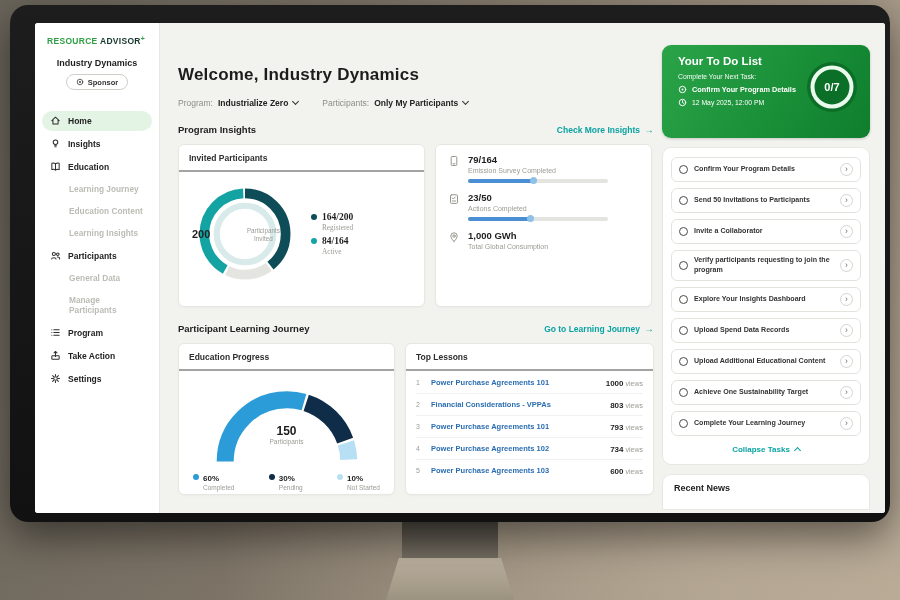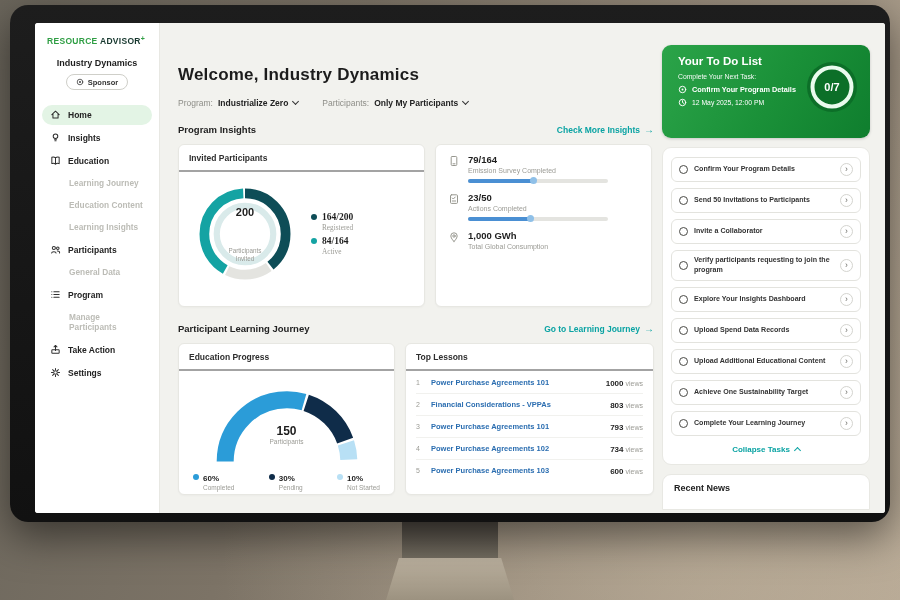--- a/index.html
+++ b/index.html
@@ -20,21 +20,21 @@
     background:#fff; border-radius:3px; overflow:hidden; font-size:9px; color:#222; }
 
   
   .sidebar { position:absolute; left:0; top:0; width:125px; height:100%; background:#fff; border-right:1px solid #e8e8e3; }
   .logo { padding:13px 12px 0; font-size:8.5px; font-weight:700; letter-spacing:.3px; white-space:nowrap; }
   .logo-green { color:#2f9e44; } .logo-dark { color:#16372e; }
   .logo-plus { color:#2f9e44; font-size:7px; position:relative; top:-3px; }
   .org { margin-top:12px; text-align:center; font-size:9px; font-weight:700; color:#1d1d1d; }
   .sponsor-badge { display:flex; align-items:center; gap:4px; width:max-content; margin:6px auto 0;
     border:1px solid #cfcfc9; border-radius:10px; padding:2.5px 9px; font-size:7.5px; font-weight:600; color:#333; }
-  .nav { margin-top:13px; display:flex; flex-direction:column; }
+  .nav { margin-top:19px; display:flex; flex-direction:column; }
   .nav-item { display:flex; align-items:center; gap:7px; margin:1.5px 7px; padding:4.5px 8px;
     border-radius:13px; font-size:8.5px; font-weight:700; color:#232323; cursor:pointer; }
   .nav-item.active { background:#e3f4e5; }
   .nav-item.sub { padding-left:27px; color:#bcbcb6; font-weight:600; font-size:8.3px; }
   .nicon { width:11px; height:11px; flex:none; stroke:#2f2f2f; fill:none; stroke-width:1.1;
     stroke-linecap:round; stroke-linejoin:round; }
 
   
   .content { position:absolute; left:125px; top:0; right:0; bottom:0; background:#f2f2ee; }
   .main-col { position:absolute; left:18px; top:16px; width:476px; }
@@ -53,21 +53,21 @@
   .cards-row { display:flex; gap:10px; margin-top:9px; }
   .card { background:#fff; border:1px solid #e7e7e2; border-radius:6px; box-shadow:0 1px 2px rgba(0,0,0,.03); }
   .card-title { font-size:8.5px; font-weight:700; color:#2e2e2e; padding:8px 10px 7px; border-bottom:2px solid #a3a3a3; }
 
   .card.invited { width:247px; height:163px; }
   .invited-body { display:flex; align-items:center; padding:9px 6px 8px 13px; gap:13px; }
   .donut-wrap { position:relative; width:106px; height:106px; flex:none; }
   .donut-wrap svg { width:106px; height:106px; }
   .donut-seg { fill:none; stroke-width:11; }
   .donut-inner { fill:none; stroke:#d9eaea; stroke-width:7; }
-  .donut-center { position:absolute; inset:0; display:flex; flex-direction:column; align-items:center; justify-content:center; text-align:center;gap:28px; }
+  .donut-center { position:absolute; inset:0; display:flex; flex-direction:row; align-items:center; justify-content:flex-start; text-align:center;gap:28px; }
   .dc-value { font-size:11px; font-weight:700; color:#1e1e1e; }
   .dc-label { font-size:6.3px; color:#9a9a94; width:50px; line-height:1.25; margin-top:1px; }
   .donut-legend { display:flex; flex-direction:column; gap:4px;font-family:Liberation Serif, serif; }
   .dl-top { display:flex; align-items:center; gap:5px; }
   .dot { width:6px; height:6px; border-radius:50%; display:inline-block; background:#888; flex:none; }
   .dl-value { font-weight:700; color:#1e1e1e; font-size:9.5px; }
   .dl-label { color:#9b9b95; font-size:7.3px; margin-left:11px; margin-top:1px; }
 
   .card.pinfo { width:217px; height:163px; }
   .pinfo-body { padding:9px 12px; display:flex; flex-direction:column; gap:9.5px; }
@@ -188,31 +188,31 @@
               <circle cx="4.2" cy="4.4" r="1.7"></circle>
               <path d="M1.8 9.8 C1.8 7.9 6.6 7.9 6.6 9.8"></path>
               <circle cx="8.5" cy="4.6" r="1.4"></circle>
               <path d="M7.9 7.6 C9.7 7.4 10.5 8.4 10.5 9.8"></path>
             </svg>
         <span>Participants</span>
       </div>
       <div class="nav-item sub">
         <span>General Data</span>
       </div>
+      <div class="nav-item sub">
+        <span>Manage Participants</span>
+      </div>
       <div class="nav-item">
         <svg class="nicon" viewBox="0 0 12 12">
               <path d="M4.2 3 H10 M4.2 6 H10 M4.2 9 H10"></path>
               <circle cx="2" cy="3" r=".6" fill="#2f2f2f" stroke="none"></circle>
               <circle cx="2" cy="6" r=".6" fill="#2f2f2f" stroke="none"></circle>
               <circle cx="2" cy="9" r=".6" fill="#2f2f2f" stroke="none"></circle>
             </svg>
         <span>Program</span>
-      </div>
-      <div class="nav-item sub">
-        <span>Manage Participants</span>
       </div>
       <div class="nav-item">
         <svg class="nicon" viewBox="0 0 12 12">
               <rect x="2" y="6.4" width="8" height="3.8" rx=".6"></rect>
               <path d="M6 7 V1.8 M4.4 3.2 L6 1.6 L7.6 3.2"></path>
             </svg>
         <span>Take Action</span>
       </div>
       <div class="nav-item">
         <svg class="nicon" viewBox="0 0 12 12">

